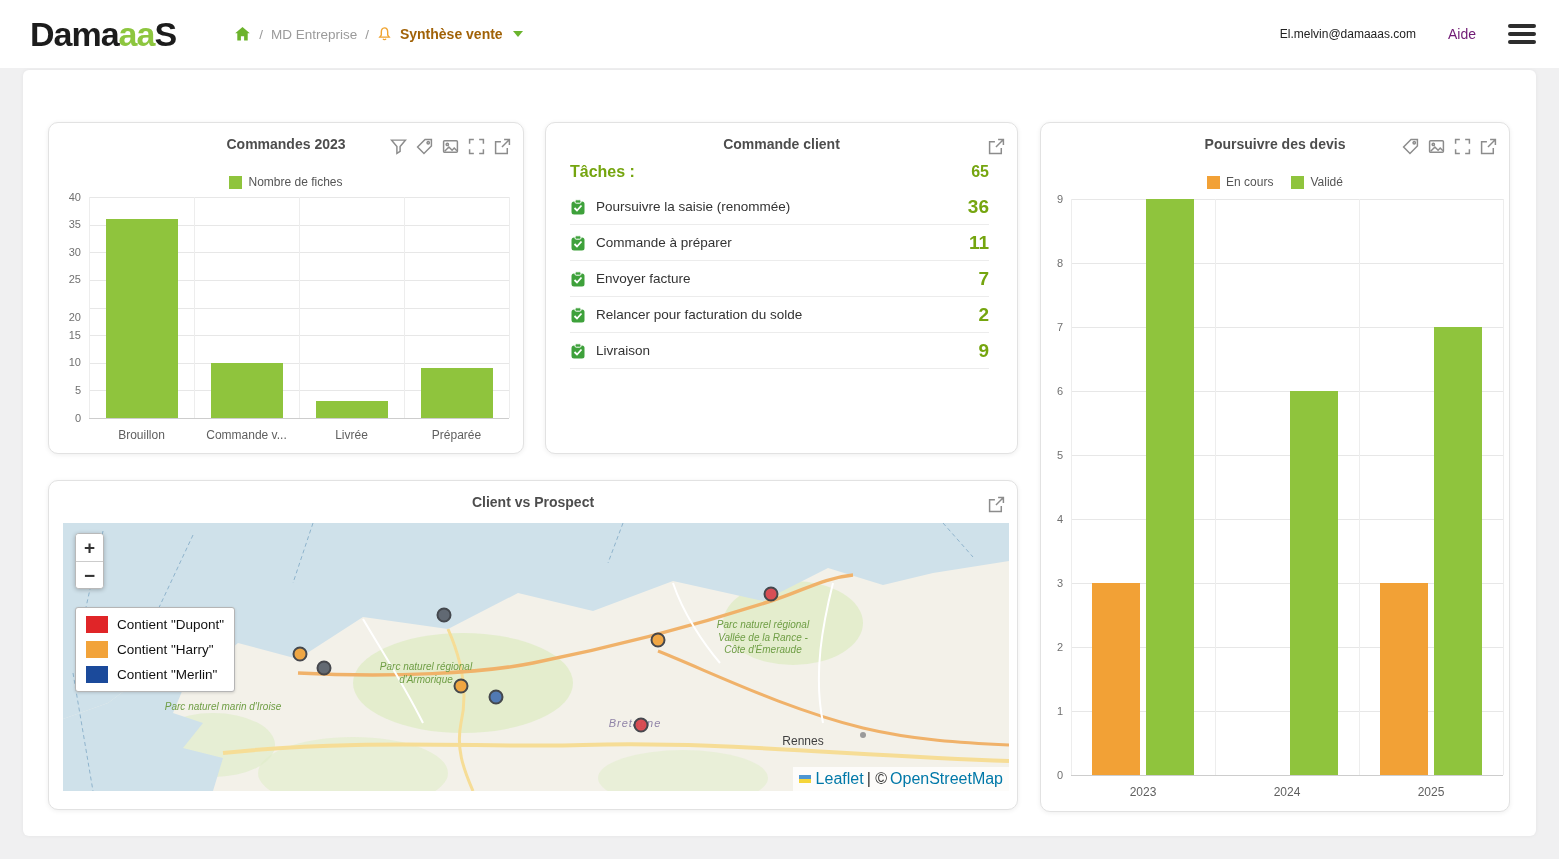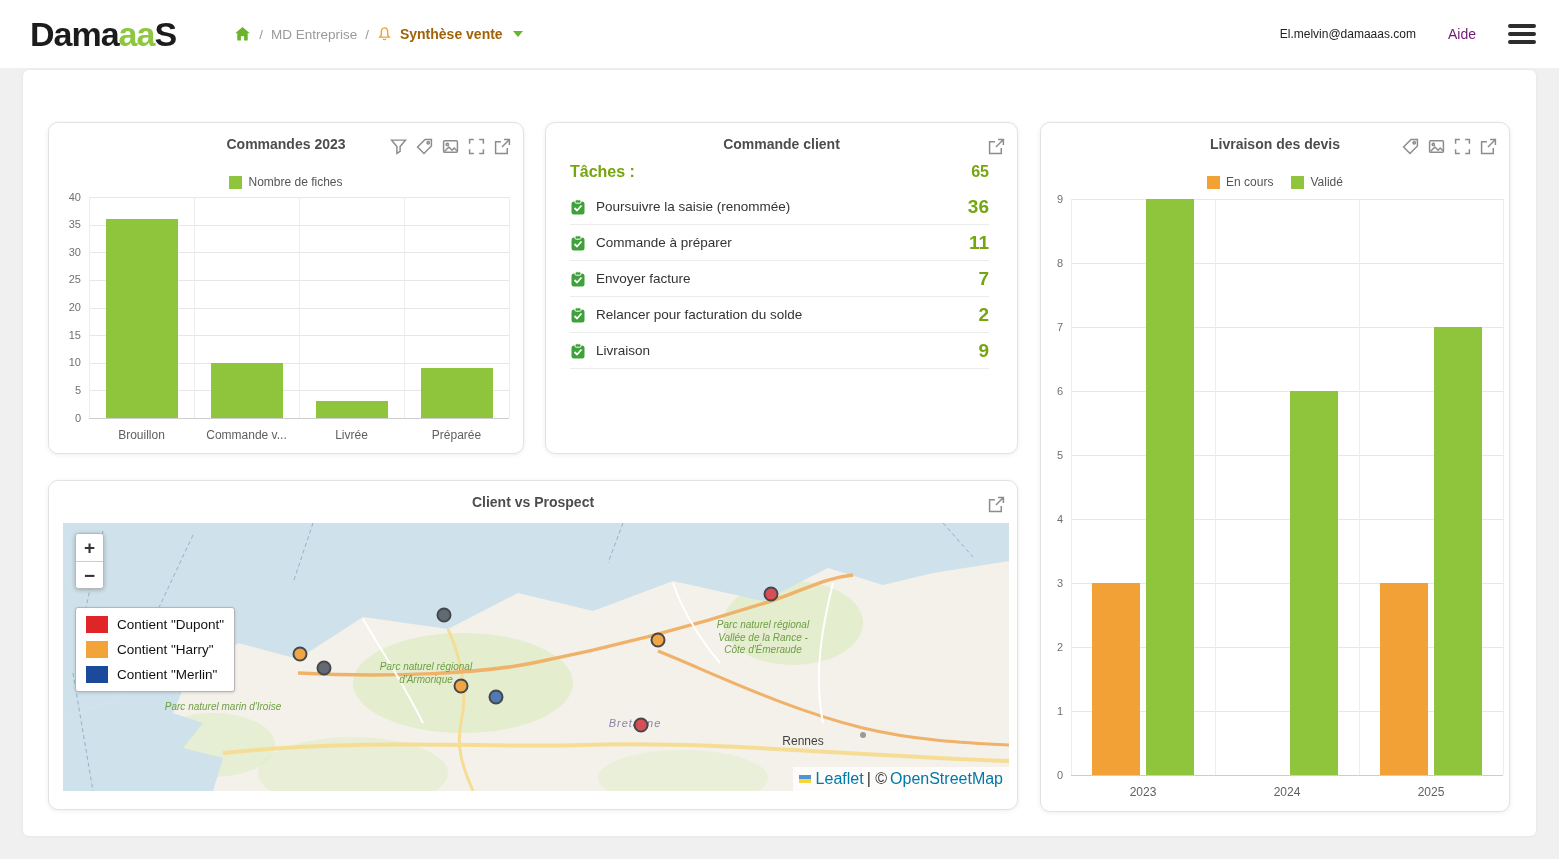--- a/index.html
+++ b/index.html
@@ -133,21 +133,21 @@
     <div class="chart-host" id="chart1">
         <div class="gridline-h axis" style="left: 40px; top: 295px; width: 420px;"></div>
         <div class="ytick" style="left: 0px; top: 288.5px; width: 32px;">0</div>
         <div class="gridline-h" style="left: 40px; top: 267.4px; width: 420px;"></div>
         <div class="ytick" style="left: 0px; top: 260.9px; width: 32px;">5</div>
         <div class="gridline-h" style="left: 40px; top: 239.8px; width: 420px;"></div>
         <div class="ytick" style="left: 0px; top: 233.3px; width: 32px;">10</div>
         <div class="gridline-h" style="left: 40px; top: 212.1px; width: 420px;"></div>
         <div class="ytick" style="left: 0px; top: 205.6px; width: 32px;">15</div>
         <div class="gridline-h" style="left: 40px; top: 184.5px; width: 420px;"></div>
-        <div class="ytick" style="left: 0px; top: 178px; width: 32px;">20</div>
+        <div class="ytick" style="left: 0px; top: 188px; width: 32px;">20</div>
         <div class="gridline-h" style="left: 40px; top: 156.9px; width: 420px;"></div>
         <div class="ytick" style="left: 0px; top: 150.4px; width: 32px;">25</div>
         <div class="gridline-h" style="left: 40px; top: 129.3px; width: 420px;"></div>
         <div class="ytick" style="left: 0px; top: 122.8px; width: 32px;">30</div>
         <div class="gridline-h" style="left: 40px; top: 101.6px; width: 420px;"></div>
         <div class="ytick" style="left: 0px; top: 95.1px; width: 32px;">35</div>
         <div class="gridline-h" style="left: 40px; top: 74px; width: 420px;"></div>
         <div class="ytick" style="left: 0px; top: 67.5px; width: 32px;">40</div>
         <div class="gridline-v" style="left: 40px; top: 74px; height: 221px;"></div>
         <div class="gridline-v" style="left: 145px; top: 74px; height: 221px;"></div>
@@ -236,21 +236,21 @@
             <circle cx="5" cy="6" r="1.1"></circle>
             <path d="M2.5 12.5 L6.5 8.5 L9.5 11.5 L11.5 9.5 L14 12"></path>
           </svg></span>
       <span><svg viewBox="0 0 16 16">
             <path d="M1.5 5.5 V1.5 H5.5 M10.5 1.5 H14.5 V5.5 M14.5 10.5 V14.5 H10.5 M5.5 14.5 H1.5 V10.5"></path>
           </svg></span>
       <span><svg viewBox="0 0 16 16">
             <path d="M6.5 3.5 H1.5 V14.5 H12.5 V9.5 M9.5 1.5 H14.5 V6.5 M14.5 1.5 L7.5 8.5"></path>
           </svg></span>
     </div>
-    <div class="card-title">Livraison des devis</div>
+    <div class="card-title">Poursuivre des devis</div>
     <div class="chart-legend" id="legend2" style="top:52px;">
         <div class="legend-item">
           <span class="legend-swatch" style="background: rgb(242, 161, 54);"></span>
           <span>En cours</span>
         </div>
         <div class="legend-item">
           <span class="legend-swatch" style="background: rgb(143, 196, 61);"></span>
           <span>Validé</span>
         </div>
       </div>

